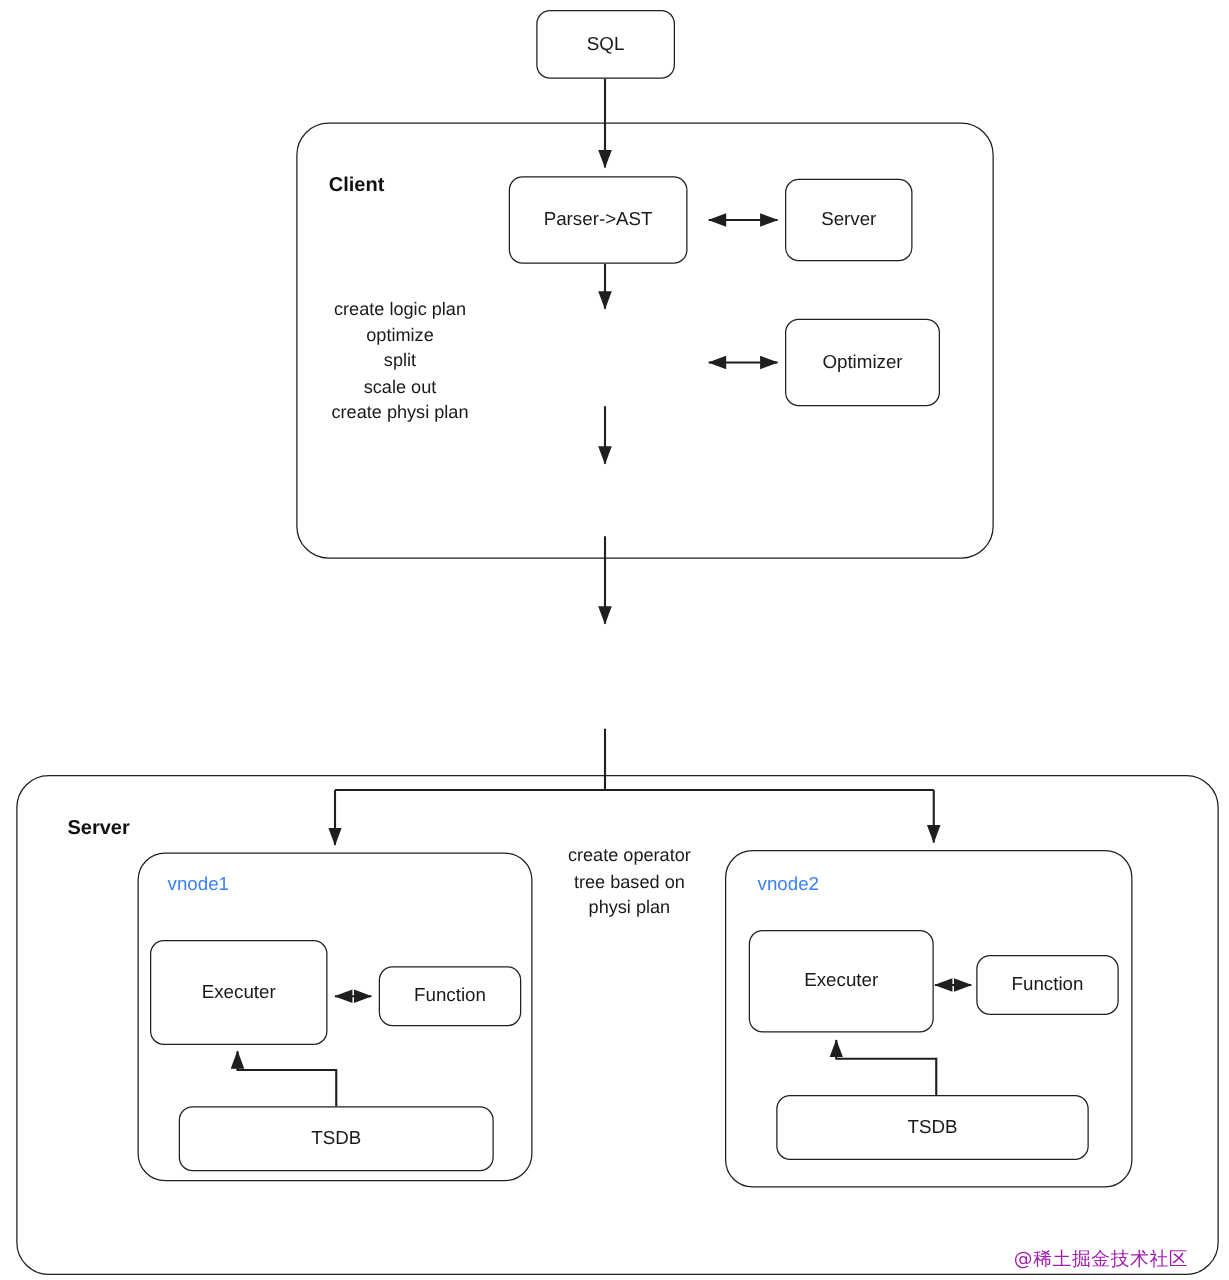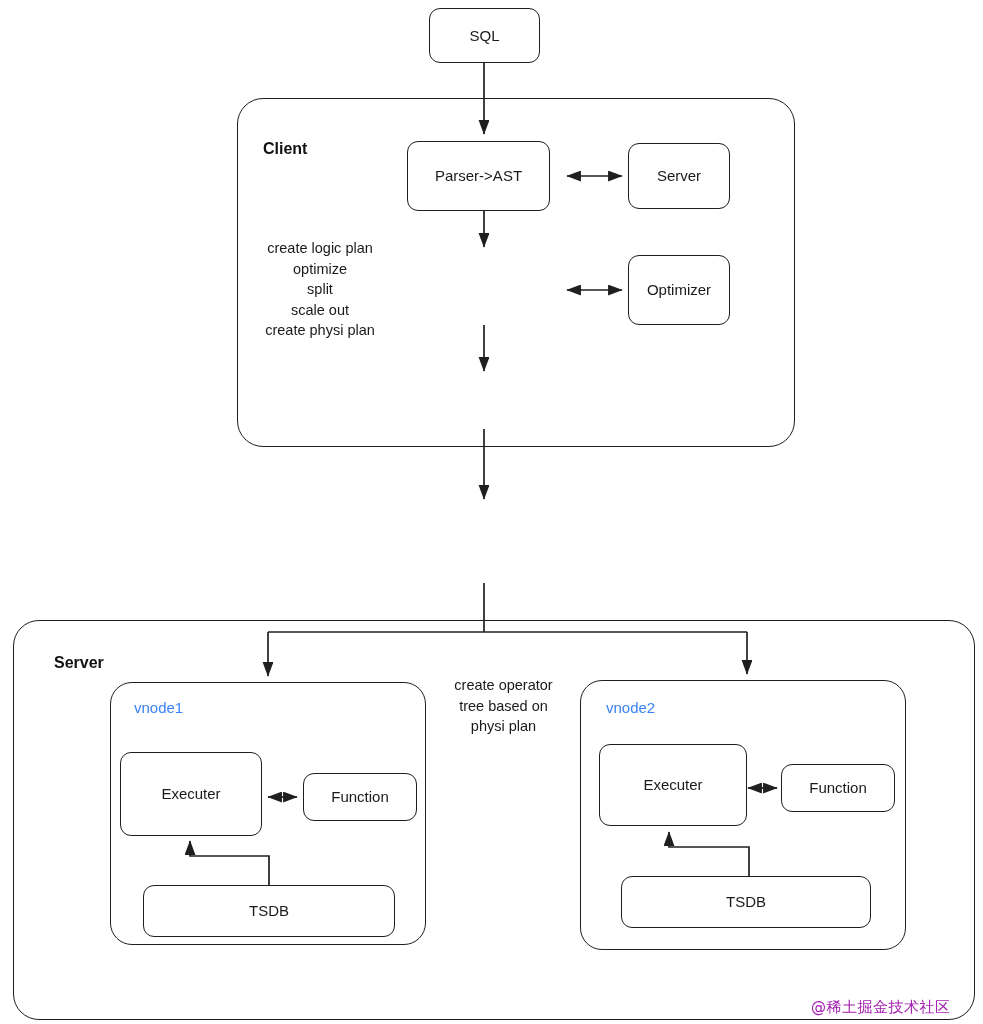--- a/index.html
+++ b/index.html
@@ -130,21 +130,21 @@
   <div class="container-box" style="left:580px; top:680px; width:326px; height:270px; border-radius:22px;"></div>
   <div class="sub-label" style="left:606px; top:699px;">vnode2</div>
 
   <div class="node" style="left:429px; top:8px; width:111px; height:55px; border-radius:11px;">SQL</div>
 
   <div class="node" style="left:407px; top:141px; width:143px; height:70px; border-radius:11px;">Parser-&gt;AST</div>
 
   <div class="node" style="left:628px; top:143px; width:102px; height:66px; border-radius:11px;">Server</div>
 
 
-  <div class="node" style="left:628px; top:255px; width:102px; height:70px; border-radius:11px;">Optimizer</div>
+  <div class="node" style="left:628px; top:255px; width:124px; height:70px; border-radius:11px;">Optimizer</div>
 
 
 
   <div class="node" style="left:120px; top:752px; width:142px; height:84px; border-radius:11px;">Executer</div>
   <div class="node" style="left:303px; top:773px; width:114px; height:48px; border-radius:11px;">Function</div>
   <div class="node" style="left:143px; top:885px; width:252px; height:52px; border-radius:11px;">TSDB</div>
 
   <div class="node" style="left:599px; top:744px; width:148px; height:82px; border-radius:11px;">Executer</div>
   <div class="node" style="left:781px; top:764px; width:114px; height:48px; border-radius:11px;">Function</div>
   <div class="node" style="left:621px; top:876px; width:250px; height:52px; border-radius:11px;">TSDB</div>

